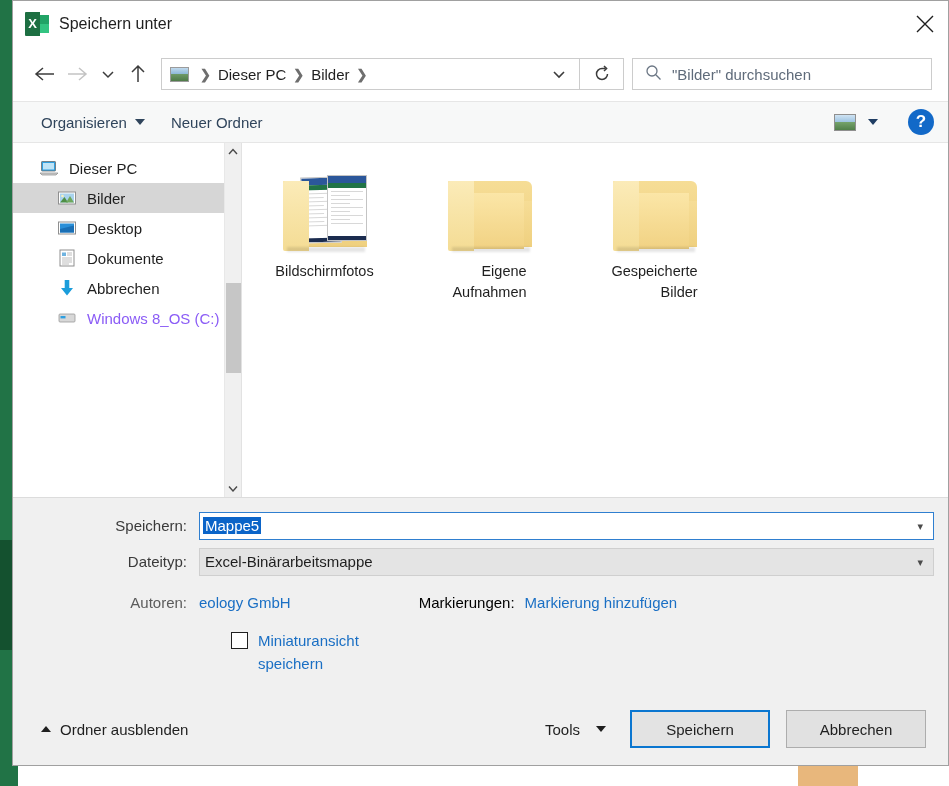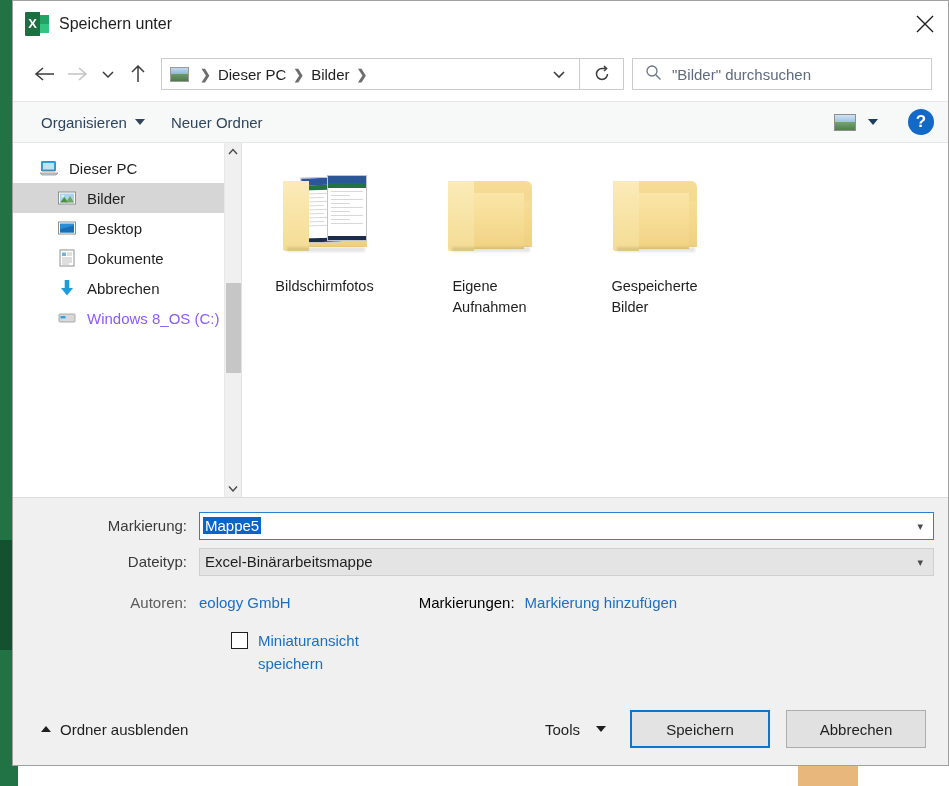--- a/index.html
+++ b/index.html
@@ -255,22 +255,22 @@
     padding-top: 14px;
     display: flex; flex-wrap: wrap;
     align-content: flex-start;
     box-sizing: border-box;
   }
   .file-item {
     width: 165px; padding-top: 4px;
     display: flex; flex-direction: column; align-items: center;
   }
   .file-label {
-    margin-top: 19px;
-    font-size: 14.5px; color: #1f1f1f; text-align: left;
+    margin-top: 4px;
+    font-size: 14.5px; color: #1f1f1f; text-align: right;
     line-height: 1.45; max-width: 150px;
     font-family: "Liberation Sans", sans-serif;
   }
 
   
   .folder { position: relative; width: 96px; height: 96px; }
   .folder .back {
     position: absolute; left: 6px; top: 20px; width: 84px; height: 66px;
     background: linear-gradient(180deg,#f6dd96 0%, #efd07f 100%);
     border-radius: 1px 6px 3px 2px;
@@ -672,21 +672,21 @@
         <div class="file-label" style="white-space:pre-line;">Gespeicherte
 Bilder</div>
       </div>
 
     </div>
   </div>
 
   <div class="formarea">
 
     <div class="form-row" style="padding-top:14px;">
-      <div class="form-label">Markierung:</div>
+      <div class="form-label">Speichern:</div>
       <div class="combo filename">
         <span class="combo-text selected">Mappe5</span>
         <span class="combo-caret">▾</span>
       </div>
     </div>
 
     <div class="form-row" style="padding-top:8px;">
       <div class="form-label">Dateityp:</div>
       <div class="combo filetype">
         <span class="combo-text">Excel-Binärarbeitsmappe</span>

